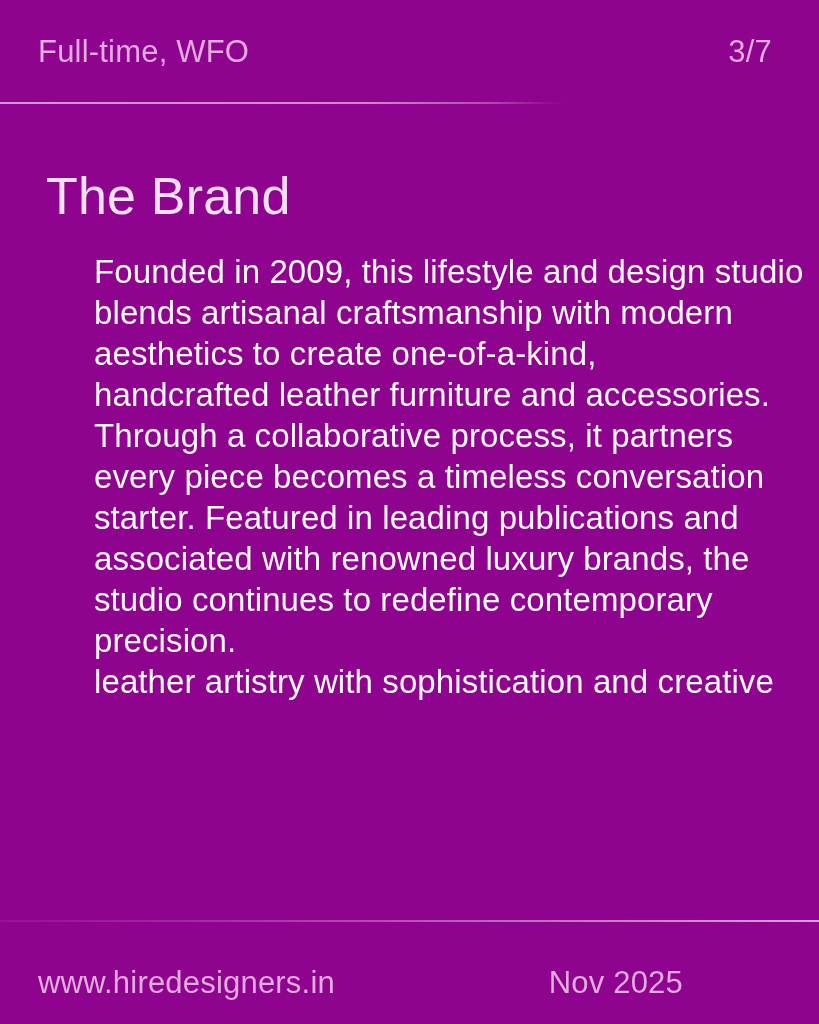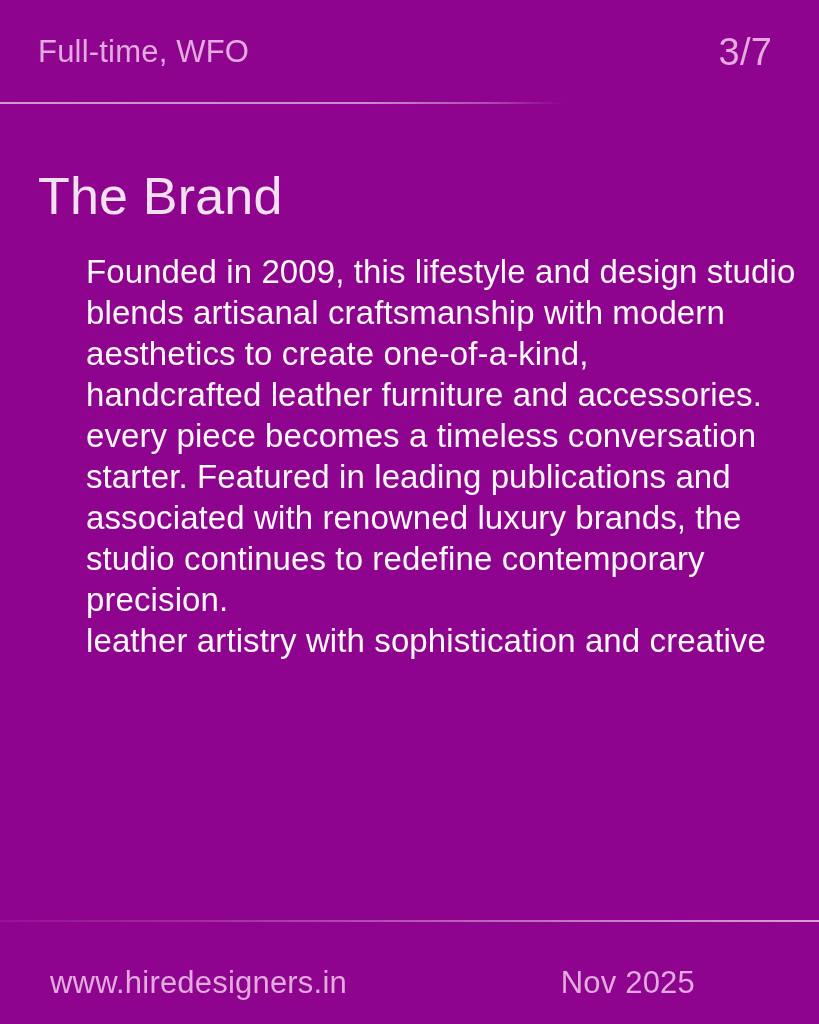--- a/index.html
+++ b/index.html
@@ -35,21 +35,21 @@
   .header-label {
     font-size: 31px;
     font-weight: 400;
     color: #e2aade;
     letter-spacing: 0.2px;
     line-height: 1;
     white-space: nowrap;
   }
 
   .header-counter {
-    font-size: 38px;
+    font-size: 31px;
     font-weight: 400;
     color: #e2aade;
     letter-spacing: 0.2px;
     line-height: 1;
     white-space: nowrap;
   }
 
   .header-rule {
     position: absolute;
     top: 102px;
@@ -62,21 +62,21 @@
         rgba(232,186,229,0.38) 60%,
         rgba(232,186,229,0.10) 66%,
         rgba(232,186,229,0.0) 69%,
         rgba(232,186,229,0.0) 100%);
   }
 
   
   .content {
     position: absolute;
     top: 103px;
-    left: 0;
+    left: 8px;
     width: 692px;
     padding: 0 47px 0 38px;
     box-sizing: border-box;
   }
 
   .title {
     margin: 0;
     padding-top: 67px;
     font-size: 52px;
     font-weight: 400;
@@ -111,21 +111,21 @@
     background: linear-gradient(to right,
         rgba(232,186,229,0.08) 0%,
         rgba(232,186,229,0.20) 22%,
         rgba(232,186,229,0.42) 48%,
         rgba(232,186,229,0.66) 74%,
         rgba(232,186,229,0.85) 100%);
   }
 
   .footer {
     position: absolute;
-    left: 12px;
+    left: 0;
     top: 940px;
     width: 758px;
     height: 84px;
     box-sizing: border-box;
     padding: 0 75px 0 38px;
     display: flex;
     align-items: center;
     justify-content: space-between;
   }
 
@@ -152,20 +152,21 @@
   <div class="header-rule"></div>
 
   <div class="content">
     <h1 class="title">The Brand</h1>
 
     <div class="body-copy">
       <span class="ln">Founded in 2009, this lifestyle and design studio</span>
       <span class="ln">blends artisanal craftsmanship with modern</span>
       <span class="ln">aesthetics to create one-of-a-kind,</span>
       <span class="ln">handcrafted leather furniture and accessories.</span>
+      <span class="ln">Through a collaborative process, it partners</span>
       <span class="ln">every piece becomes a timeless conversation</span>
       <span class="ln">starter. Featured in leading publications and</span>
       <span class="ln">associated with renowned luxury brands, the</span>
       <span class="ln">studio continues to redefine contemporary</span>
       <span class="ln">precision.</span>
       <span class="ln">leather artistry with sophistication and creative</span>
     </div>
   </div>
 
   <div class="footer-rule"></div>

